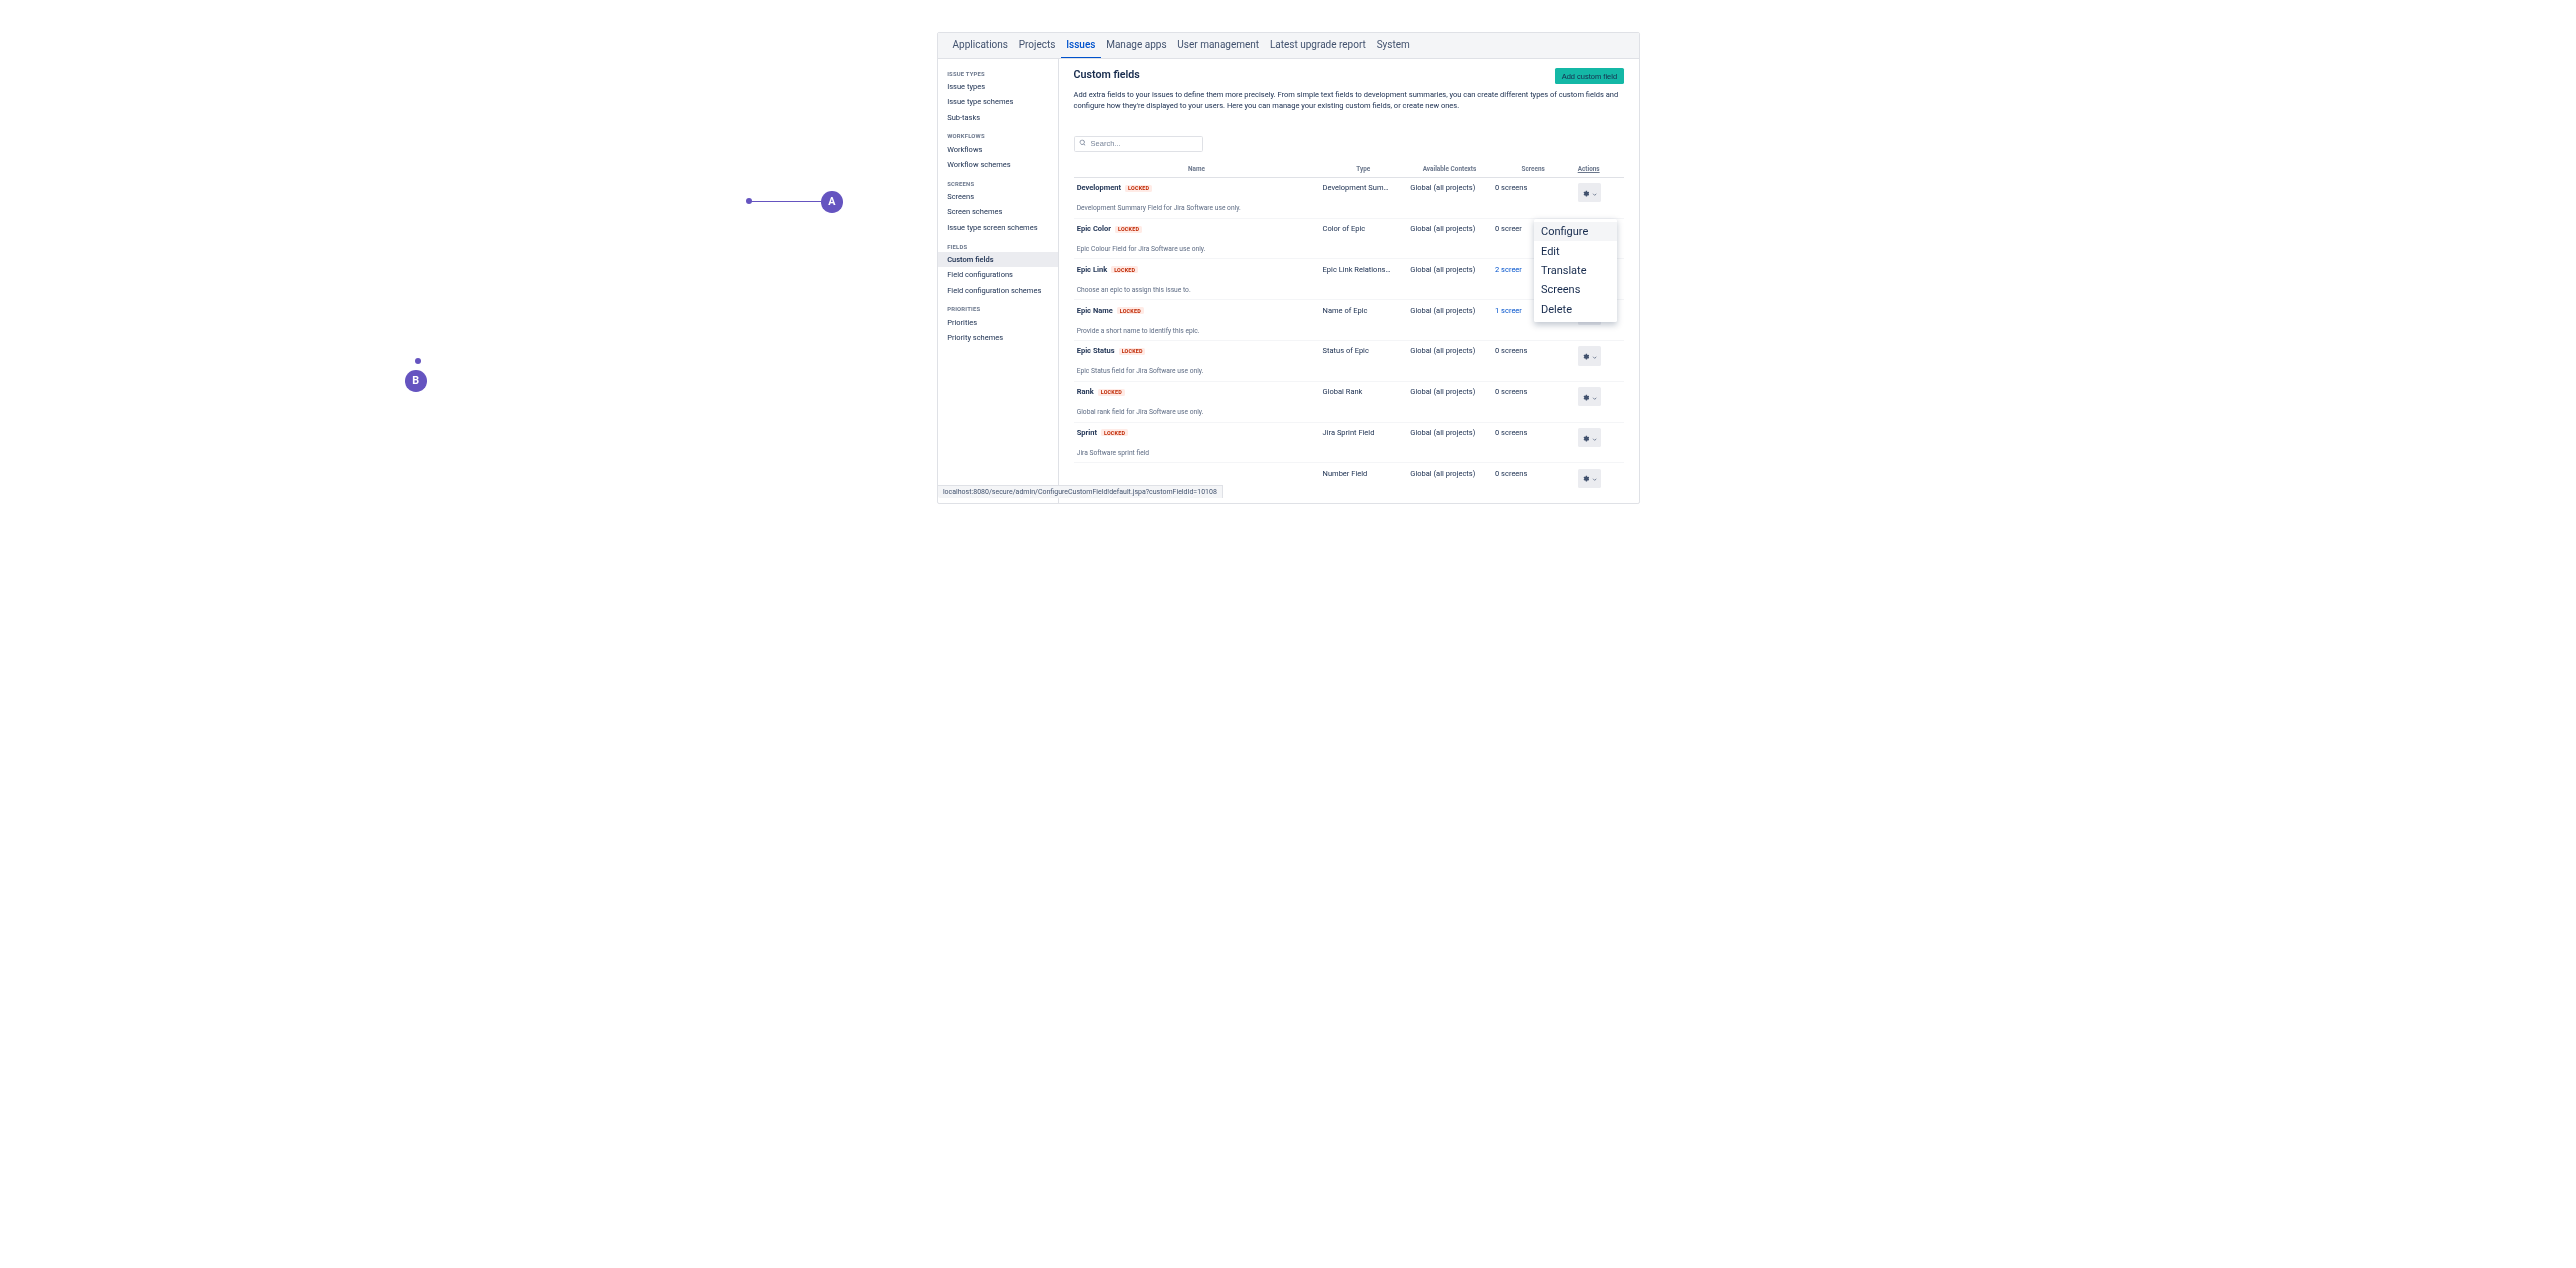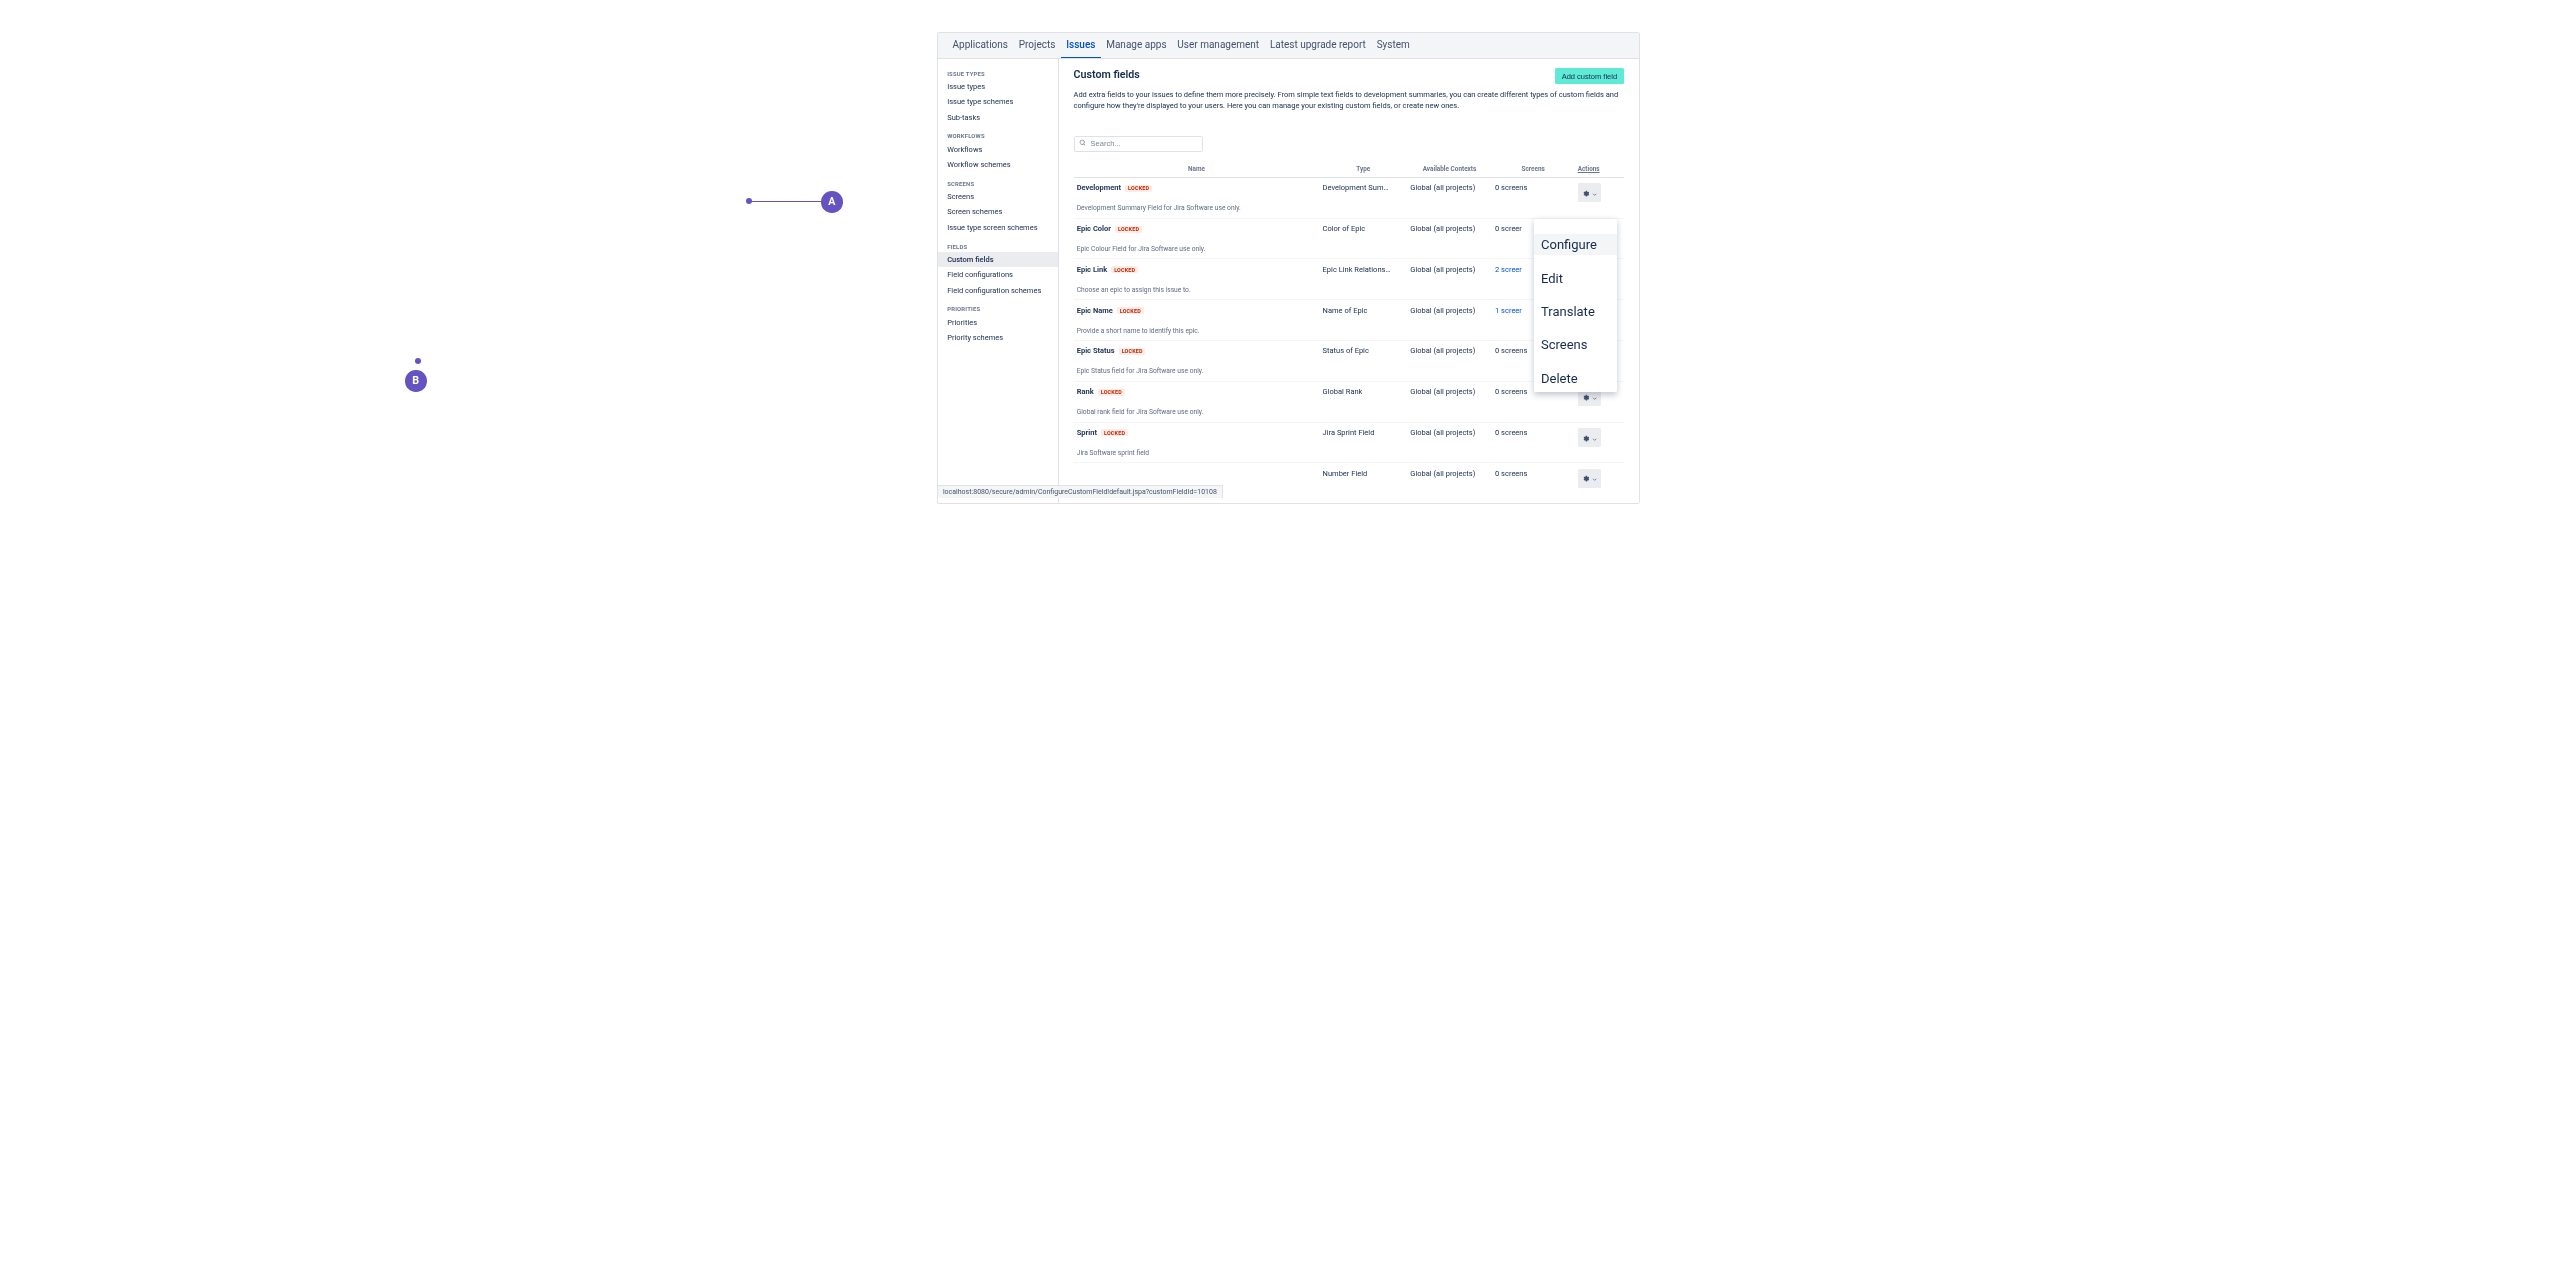--- a/index.html
+++ b/index.html
@@ -73,21 +73,21 @@
     display: flex;
     justify-content: space-between;
     align-items: flex-start;
   }
   .page-title {
     font-size: 10.7px;
     font-weight: 600;
     color: #172B4D;
   }
   .add-btn {
-    background: #5eead4;
+    background: #14b8a6;
     border: none;
     border-radius: 1.6px;
     padding: 3.2px 6.4px;
     font-size: 7.5px;
     color: #172B4D;
     cursor: pointer;
   }
   .desc {
     margin-top: 6.4px;
     font-size: 7.5px;
@@ -176,27 +176,26 @@
     right: 22px;
     width: 83px;
     background: #fff;
     border-radius: 1.6px;
     box-shadow: 0 2.1px 6.4px rgba(9,30,66,0.25);
     padding: 3.2px 0;
     z-index: 10;
   }
   .dd-item {
     padding: 3.2px 7.5px;
-    font-size: 13px;
+    font-size: 11px;
     color: #172B4D;
     cursor: pointer;
     display: flex;
     align-items: center;
     justify-content: space-between;
-    margin-top: 12px;
   }
   .dd-item.hover { background: #f4f5f7; }
   .statusbar {
     position: absolute;
     left: 0;
     bottom: 5px;
     background: #f4f5f7;
     border-top: 0.5px solid #dfe1e6;
     border-right: 0.5px solid #dfe1e6;
     border-radius: 0 0 0 2.1px;

